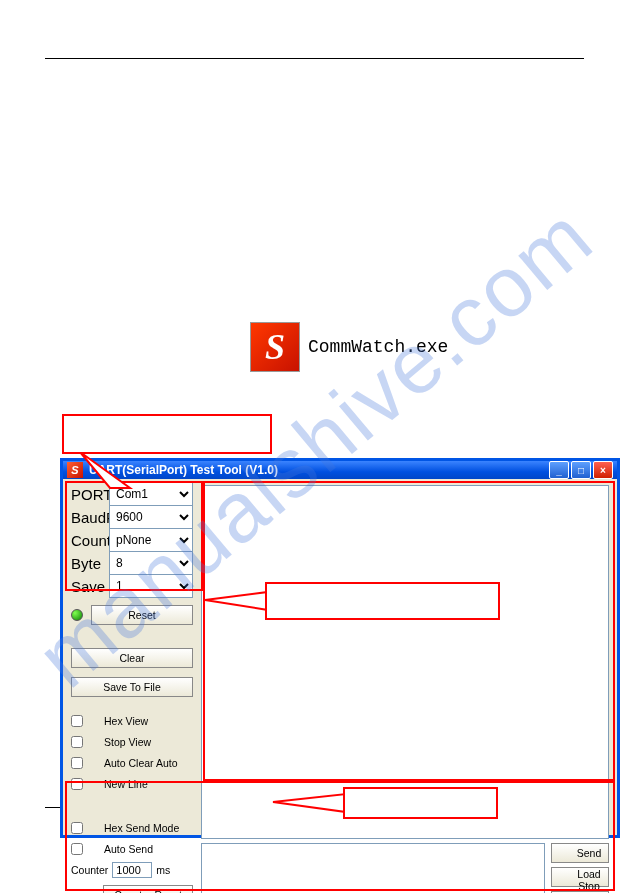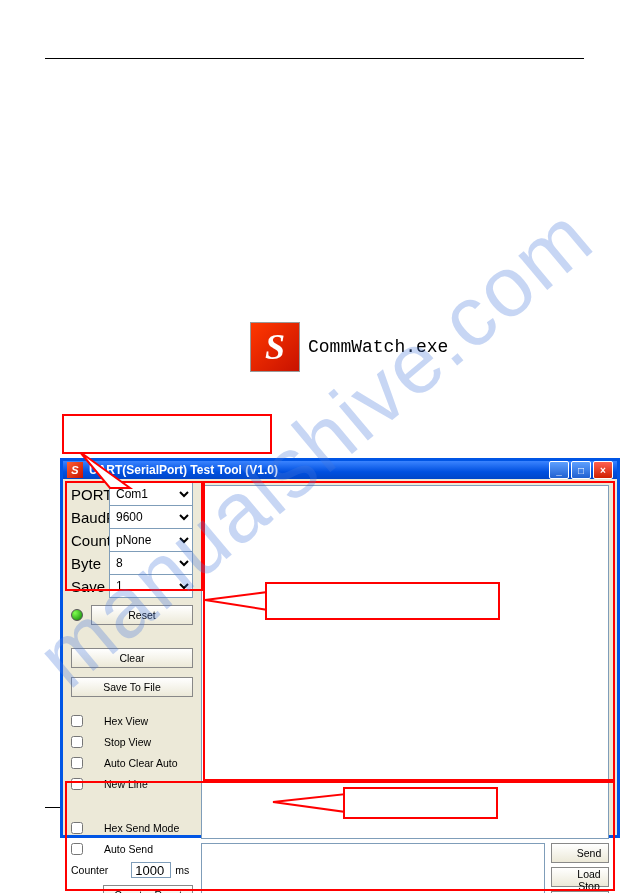--- a/index.html
+++ b/index.html
@@ -231,23 +231,22 @@
     .interval-row {
       display: flex;
       align-items: center;
       gap: 4px;
       font-size: 10.5px;
     }
     .interval-input {
       width: 40px;
       height: 16px;
       border: 1px solid #7f9db9;
-      font-size: 13px;
+      font-size: 11px;
       padding: 0 3px;
-      margin-left: 19px;
     }
 
     .red-outline {
       position: absolute;
       border: 2px solid #f00;
       pointer-events: none;
       z-index: 30;
     }
     .ro1 { top: 2px; left: 2px; width: 138px; height: 110px; }
     .ro2 { top: 2px; left: 140px; right: 2px; height: 300px; }

